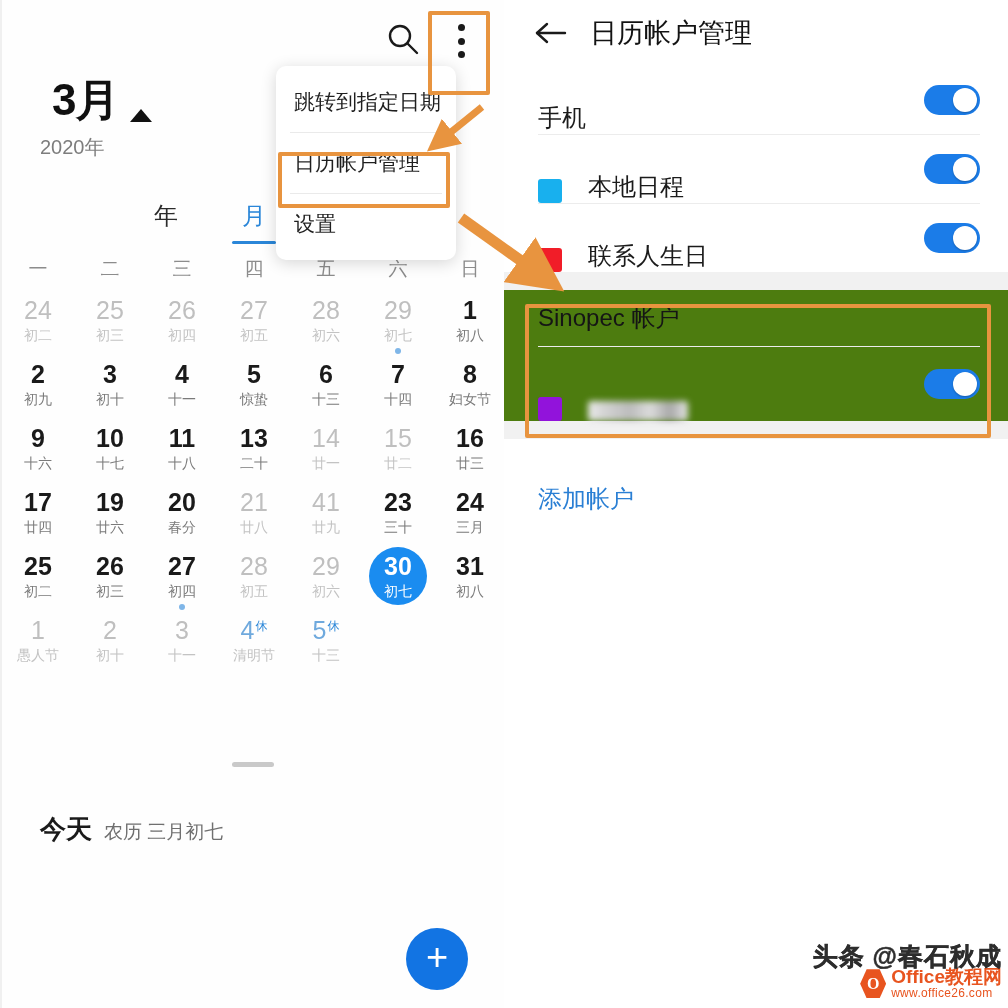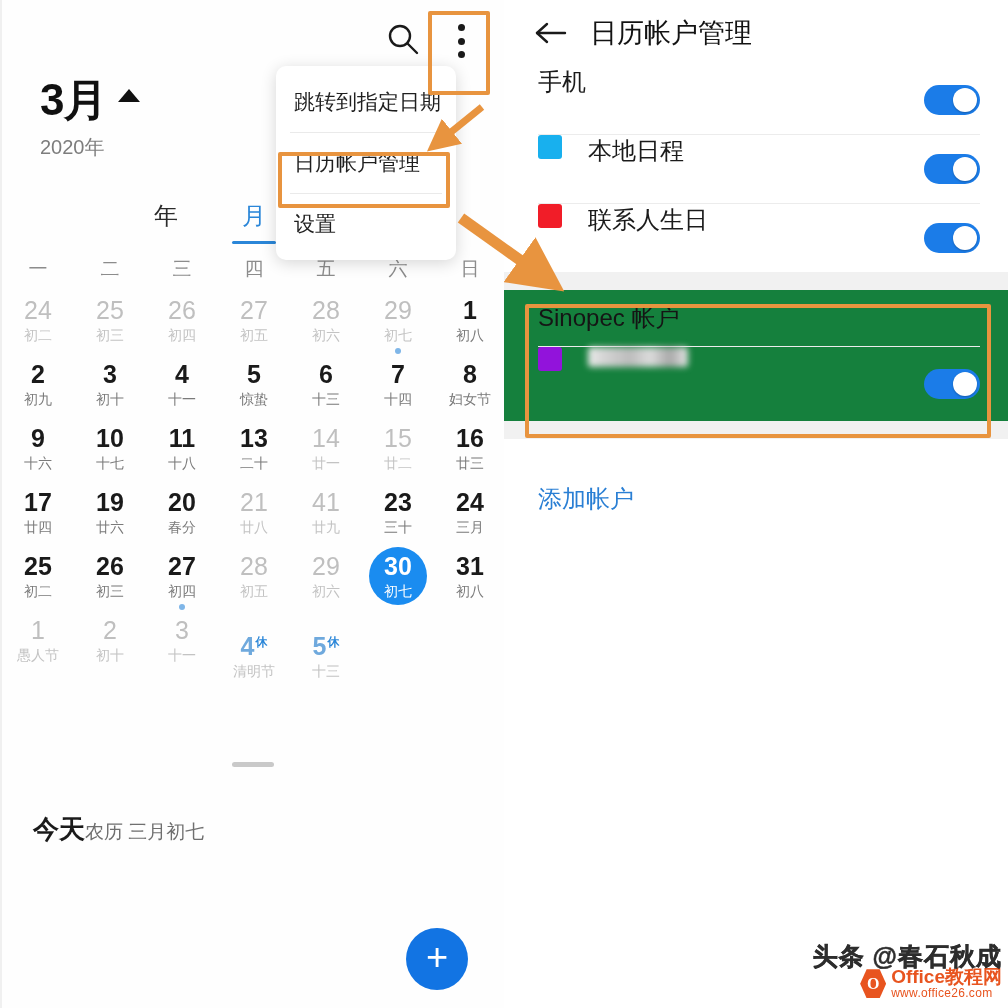--- a/index.html
+++ b/index.html
@@ -17,21 +17,21 @@
     background: #fefefe;
     border-left: 2px solid #f0f0f0;
   }
   .topbar { position:absolute; left:0; top:0; width:504px; height:80px; }
   .search-icon { position:absolute; left:384px; top:22px; width:34px; height:34px; }
   .kebab { position:absolute; left:444px; top:22px; width:30px; height:38px;
            display:flex; flex-direction:column; align-items:center; justify-content:space-between; padding:2px 0;}
   .kebab i { display:block; width:7px; height:7px; border-radius:50%; background:#1a1a1a; }
 
   .month-head { position:absolute; left:38px; top:78px; }
-  .month-row { display:flex; align-items:center; gap:12px; }
+  .month-row { display:flex; align-items:flex-end; gap:12px;margin-left:12px; }
   .month-big { font-size:44px; font-weight:700; color:#101010; letter-spacing:-1px; line-height:1; }
   .month-caret { width:0;height:0;border-left:11px solid transparent;border-right:11px solid transparent;
                  border-bottom:13px solid #111; margin-top:-10px; }
   .year-sub { font-size:20px; color:#7d7d7d; margin-top:12px; }
 
   .view-tabs { position:absolute; left:0; top:200px; width:504px; display:flex;
                justify-content:center; gap:0; }
   .view-tab { width:88px; text-align:center; font-size:24px; color:#2b2b2b; position:relative; padding-bottom:12px;}
   .view-tab.active { color:#2a86d8; }
   .view-tab.active::after { content:""; position:absolute; left:50%; transform:translateX(-50%);
@@ -49,26 +49,26 @@
   .dsub { font-size:14px; color:#7a7a7a; margin-top:5px; line-height:1; }
   .cell.muted .dnum { color:#bfbfbf; font-weight:400; }
   .cell.muted .dsub { color:#c3c3c3; }
   .cell.today .dnum, .cell.today .dsub { color:#fff; }
   .today-disc { position:absolute; left:50%; top:-5px; transform:translateX(-50%);
                 width:58px; height:58px; border-radius:50%; background:#1a8cf0; z-index:0; }
   .cell.today .dnum, .cell.today .dsub { position:relative; z-index:1; }
   .evdot { position:absolute; left:50%; transform:translateX(-50%); top:52px;
            width:6px; height:6px; border-radius:50%; background:#7fb6e8; }
   .rest { font-size:12px; color:#2a86d8; vertical-align:super; margin-left:1px;}
-  .cell.hol .dnum { color:#6fa9dd; font-weight:700;margin-top:16px; }
+  .cell.hol .dnum { color:#6fa9dd; font-weight:400; }
 
   .drag-handle { position:absolute; left:50%; transform:translateX(-50%); top:762px;
                  width:42px; height:5px; border-radius:3px; background:#c9c9c9; }
 
-  .today-line { position:absolute; left:31px; top:812px; display:flex; align-items:baseline; }
+  .today-line { position:absolute; left:38px; top:812px; display:flex; align-items:baseline; gap:12px; }
   .today-label { font-size:26px; font-weight:700; color:#1a1a1a; }
   .today-lunar { font-size:19px; color:#6f6f6f; }
   .noevent { position:absolute; left:0; top:900px; width:504px; text-align:center;
              font-size:21px; color:#8c8c8c; }
 
   .fab { position:absolute; left:404px; top:928px; width:62px; height:62px; border-radius:50%;
          background:#1274e3; display:flex; align-items:center; justify-content:center; }
   .fab span { color:#fff; font-size:38px; font-weight:300; line-height:1; margin-top:-4px; }
 
   
@@ -77,31 +77,31 @@
   .popup-item { height:60px; display:flex; align-items:center; padding-left:18px;
                 font-size:21px; color:#1f1f1f; }
   .popup-sep { height:1px; background:#eaeaea; margin:0 14px; }
 
   
   .pane-right { position:absolute; left:504px; top:0; width:504px; height:1008px; background:#fff; }
   .r-topbar { position:absolute; left:0; top:0; width:504px; height:66px; display:flex; align-items:center; }
   .back-arrow { margin-left:30px; width:34px; height:26px; }
   .r-title { margin-left:22px; font-size:27px; color:#131313; font-weight:500; }
 
-  .r-row { position:relative; height:68px; display:flex; align-items:flex-start; padding:0 28px 0 34px; }
+  .r-row { position:relative; height:68px; display:flex; align-items:flex-end; padding:0 28px 0 34px; }
   .r-row .swatch { width:24px; height:24px; border-radius:3px; flex:0 0 auto; }
   .r-row .r-label { font-size:24px; color:#1b1b1b; }
   .r-divider { height:1px; background:#ececec; margin-left:34px; margin-right:28px; }
   .toggle { position:absolute; right:28px; top:50%; transform:translateY(-50%);
             width:56px; height:30px; border-radius:16px; background:#1b7ce8; }
   .toggle::after { content:""; position:absolute; right:3px; top:3px; width:24px; height:24px;
                    border-radius:50%; background:#fff; box-shadow:0 1px 2px rgba(0,0,0,.25); }
   .band { background:#f1f1f1; height:18px; }
 
-  .card { background:#15803d; }
+  .card { background:#4d7c0f; }
   .card-title { height:56px; display:flex; align-items:center; padding-left:34px;
                 font-size:24px; color:#151515; font-weight:500; }
   .blur-name { width:100px; height:20px; border-radius:3px;
     background:linear-gradient(90deg,#e9e9e9 0%,#d2d2d2 18%,#bcbcbc 42%,#dcdcdc 62%,#a8a8a8 82%,#e6e6e6 100%);
     filter:blur(3px); }
   .addlink { padding:44px 0 0 34px; font-size:24px; color:#2a7fd4; }
 
   
   .hl { position:absolute; border:4px solid #e8943f; border-radius:2px; z-index:30; pointer-events:none; }
   .anno-svg { position:absolute; left:0; top:0; width:1008px; height:1008px; z-index:29; pointer-events:none; }

